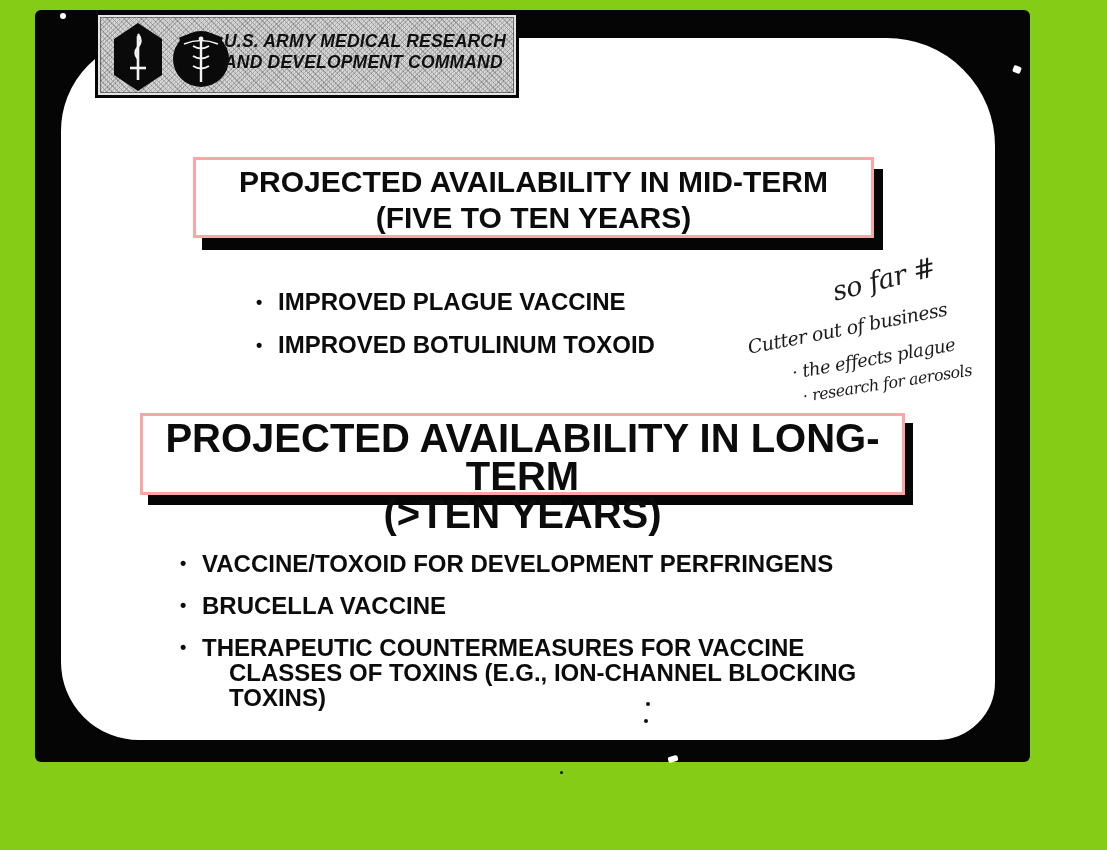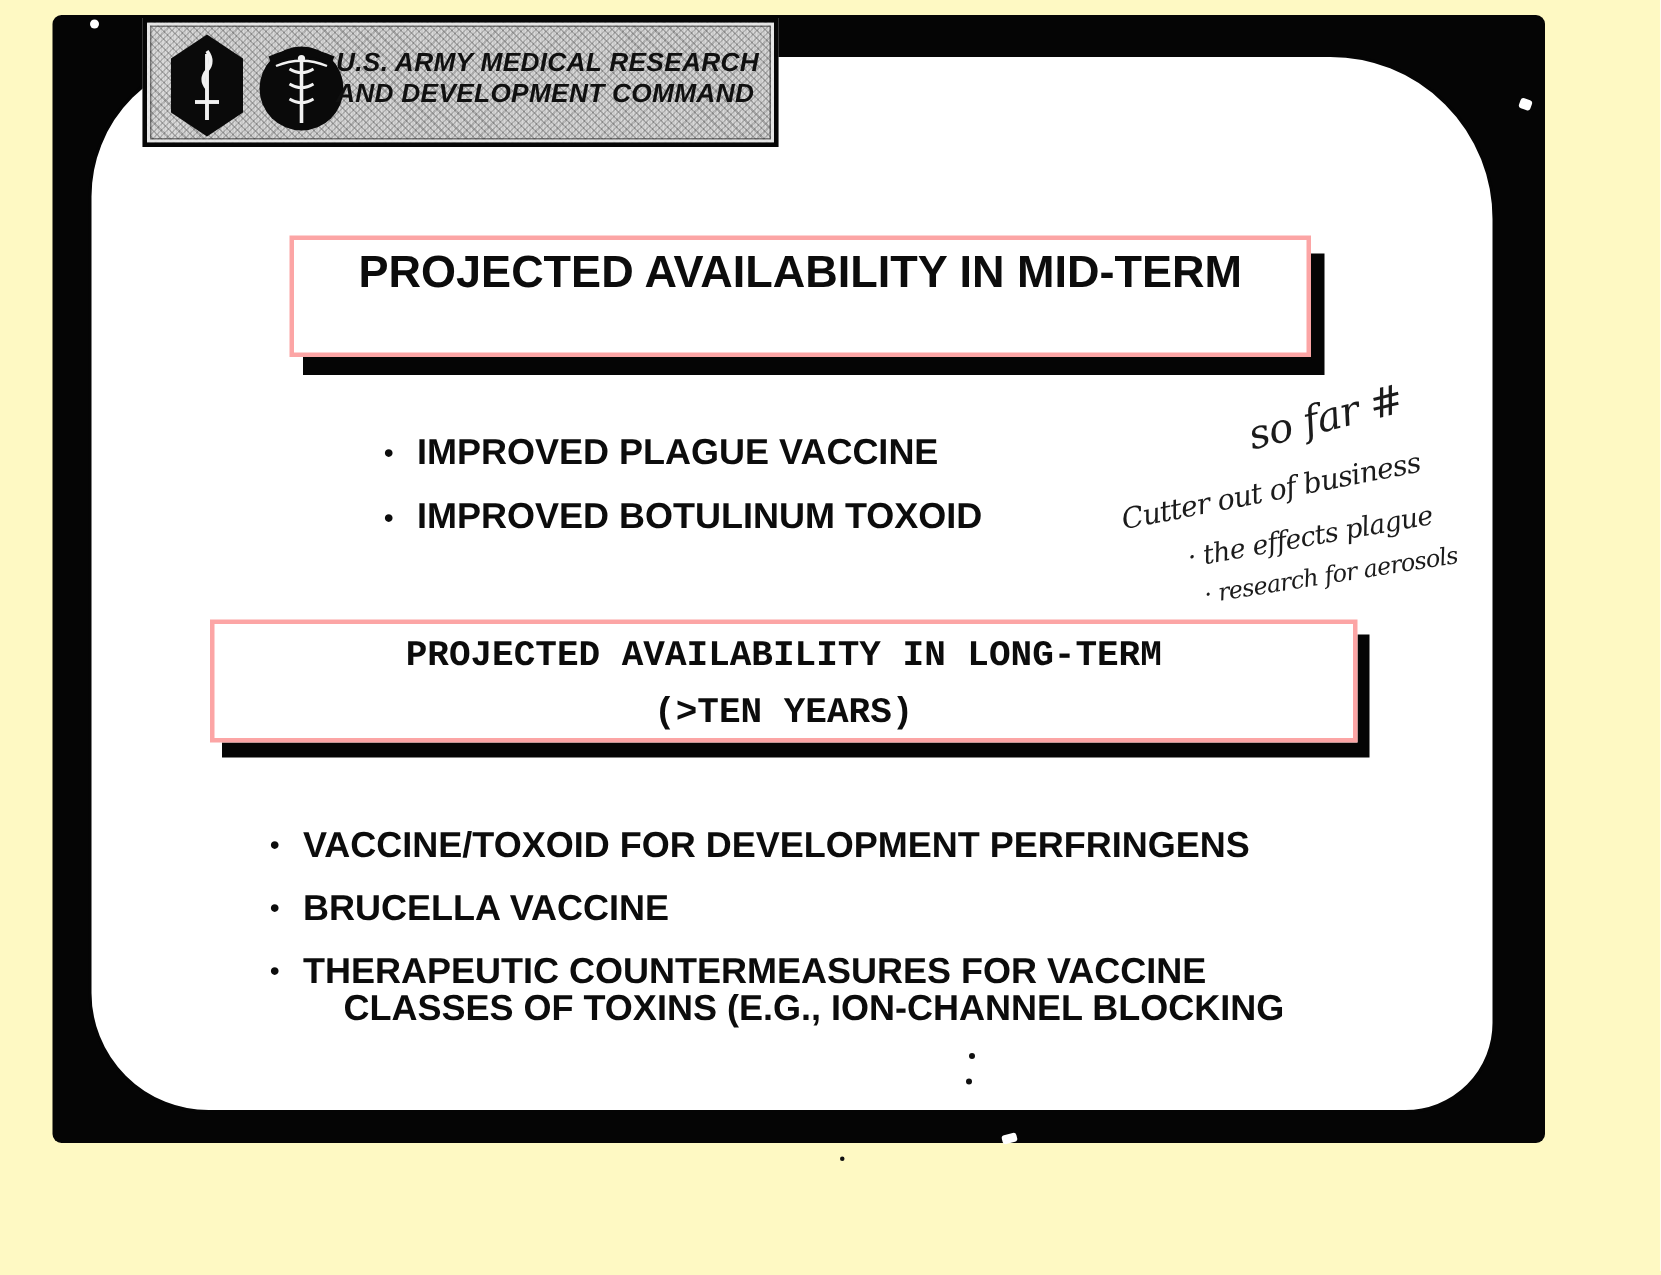--- a/index.html
+++ b/index.html
@@ -1,19 +1,19 @@
 <!DOCTYPE html>
 <html><head>
 <meta charset="utf-8">
 <style>
   * { margin:0; padding:0; box-sizing:border-box; }
   html,body { background:#ffffff; }
   .page {
     position:relative; width:1107px; height:850px;
-    background:#fef9c3; overflow:hidden;
+    background:#84cc16; overflow:hidden;
     font-family:"Liberation Sans", sans-serif;
     color:#0c0c0c;
   }
   
   .frame {
     position:absolute; left:35px; top:10px; width:995px; height:752px;
     background:#050505; border-radius:6px;
   }
   
   .slide {
@@ -45,23 +45,22 @@
     text-align:center; font-weight:bold;
   }
   .title-box .tl { display:block; }
   .box-mid {
     left:193px; top:157px; width:681px; height:81px;
     font-size:30px; line-height:36px; padding-top:4px;
     box-shadow:9px 12px 0 0 #050505;
   }
   .box-long {
     left:140px; top:413px; width:765px; height:82px;
-    font-size:24px; line-height:38px; padding-top:3px;
+    font-size:40px; line-height:38px; padding-top:3px;
     box-shadow:8px 10px 0 0 #050505;
-    font-family:Liberation Mono, monospace;
   }
   
   ul.bullets { list-style:none; position:absolute; }
   ul.bullets li { display:flex; font-weight:bold; }
   ul.bullets .dot { flex:0 0 22px; }
   .bullets-mid { left:256px; top:290px; font-size:24px; }
   .bullets-mid li { line-height:24px; margin-bottom:19px; }
   .bullets-mid .dot { font-size:18px; line-height:24px; }
   .bullets-long { left:180px; top:551px; font-size:24px; width:700px; }
   .bullets-long li { line-height:25px; margin-bottom:17px; }
@@ -110,20 +109,21 @@
       <circle cx="31" cy="13" r="2.4" fill="#f2f2f2"></circle>
     </svg>
     <div class="banner-text">
       <span class="l1">U.S. ARMY MEDICAL RESEARCH</span><br>
       <span class="l2">AND DEVELOPMENT COMMAND</span>
     </div>
   </div>
 
   <div class="title-box box-mid">
     <span class="tl">PROJECTED AVAILABILITY IN MID-TERM</span>
+    <span class="tl">(FIVE TO TEN YEARS)</span>
   </div>
 
   <ul class="bullets bullets-mid">
     <li>
       <span class="dot">•</span>
       <span class="txt">IMPROVED PLAGUE VACCINE</span>
     </li>
     <li>
       <span class="dot">•</span>
       <span class="txt">IMPROVED BOTULINUM TOXOID</span>
@@ -149,20 +149,21 @@
     </li>
     <li>
       <span class="dot">•</span>
       <span class="txt">BRUCELLA VACCINE</span>
     </li>
     <li>
       <span class="dot">•</span>
       <span class="txt">
         <div>THERAPEUTIC COUNTERMEASURES FOR VACCINE</div>
         <div class="wrapline">CLASSES OF TOXINS (E.G., ION-CHANNEL BLOCKING</div>
+        <div class="wrapline">TOXINS)</div>
       </span>
     </li>
   </ul>
 
   <div class="speck speck-star-tl"></div>
   <div class="speck speck-right"></div>
   <div class="speck speck-bottom"></div>
   <div class="speck dot-colon-a"></div>
   <div class="speck dot-colon-b"></div>
   <div class="speck dot-below-bar"></div>

